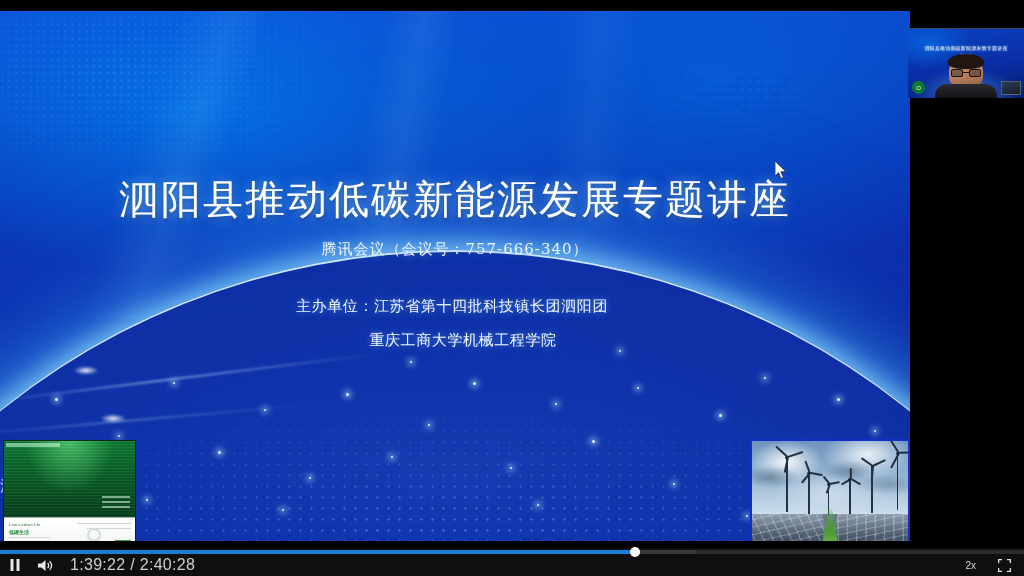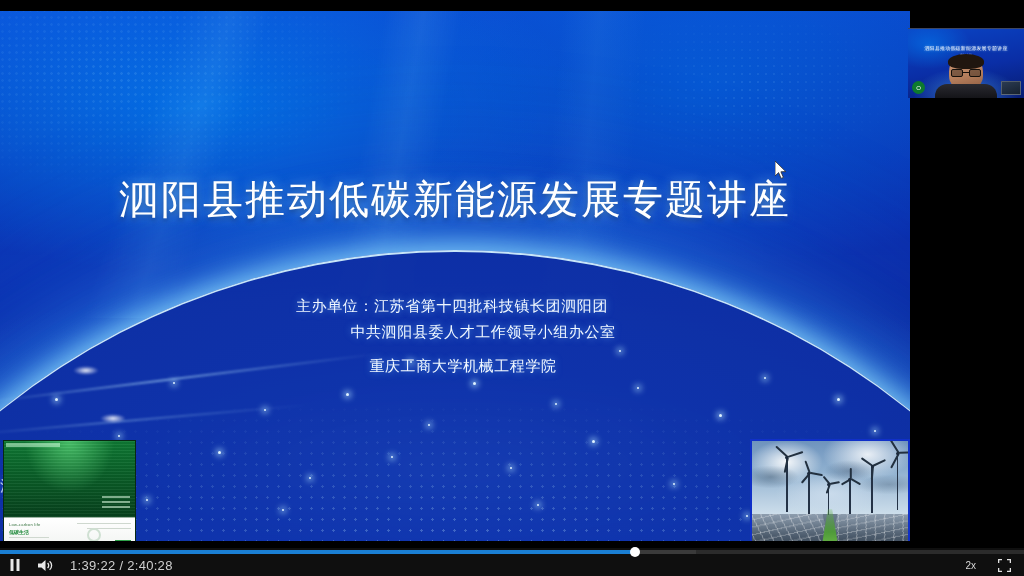--- a/index.html
+++ b/index.html
@@ -352,21 +352,21 @@
   }
   .ctl-row{
     position:absolute; left:0; top:6px; width:1024px; height:22px;
     display:flex; align-items:center;
   }
   .ctl-btn{
     width:30px; height:22px; display:flex; align-items:center; justify-content:center;
     cursor:pointer;
   }
   .time-label{
-    margin-left:10px; color:#cfcfcf; font-size:13px;
+    margin-left:10px; color:#cfcfcf; font-size:16px;
     font-family:"Liberation Sans", sans-serif; letter-spacing:.3px;
   }
   .spacer{ flex:1; }
   .speed-label{
     color:#d8d8d8; font-size:10px; margin-right:14px;
     font-family:"Liberation Sans", sans-serif; cursor:pointer;
   }
   .fs-btn{ width:28px; height:22px; display:flex; align-items:center; justify-content:center;
     margin-right:6px; cursor:pointer; }
 </style>
@@ -415,24 +415,24 @@
         <i class="p" style="left:16%; top:92%; width:2px; height:2px;"></i>
         <i class="p" style="left:31%; top:94%; width:2px; height:2px;"></i>
         <i class="p" style="left:59%; top:93%; width:2px; height:2px;"></i>
         <i class="p" style="left:82%; top:95%; width:2px; height:2px;"></i>
         <i class="p" style="left:45%; top:66%; width:2px; height:2px;"></i>
         <i class="p" style="left:68%; top:64%; width:2px; height:2px;"></i>
       </div>
 
       <div class="slide-title">泗阳县推动低碳新能源发展专题讲座</div>
 
+      <div class="slide-meeting">腾讯会议（会议号：757-666-340）</div>
 
       <div class="slide-orgs">
         <div class="line l1">主办单位：江苏省第十四批科技镇长团泗阳团</div>
-        <div class="line l2">中共泗阳县委人才工作领导小组办公室</div>
         <div class="line l3">重庆工商大学机械工程学院</div>
       </div>
 
       <div class="slide-place">江苏 泗阳</div>
 
       <div class="co2-figure">
         <div class="co2-cover">
           <div class="co2-topbar"></div>
           <div class="co2-sidenote">
             <i></i>

